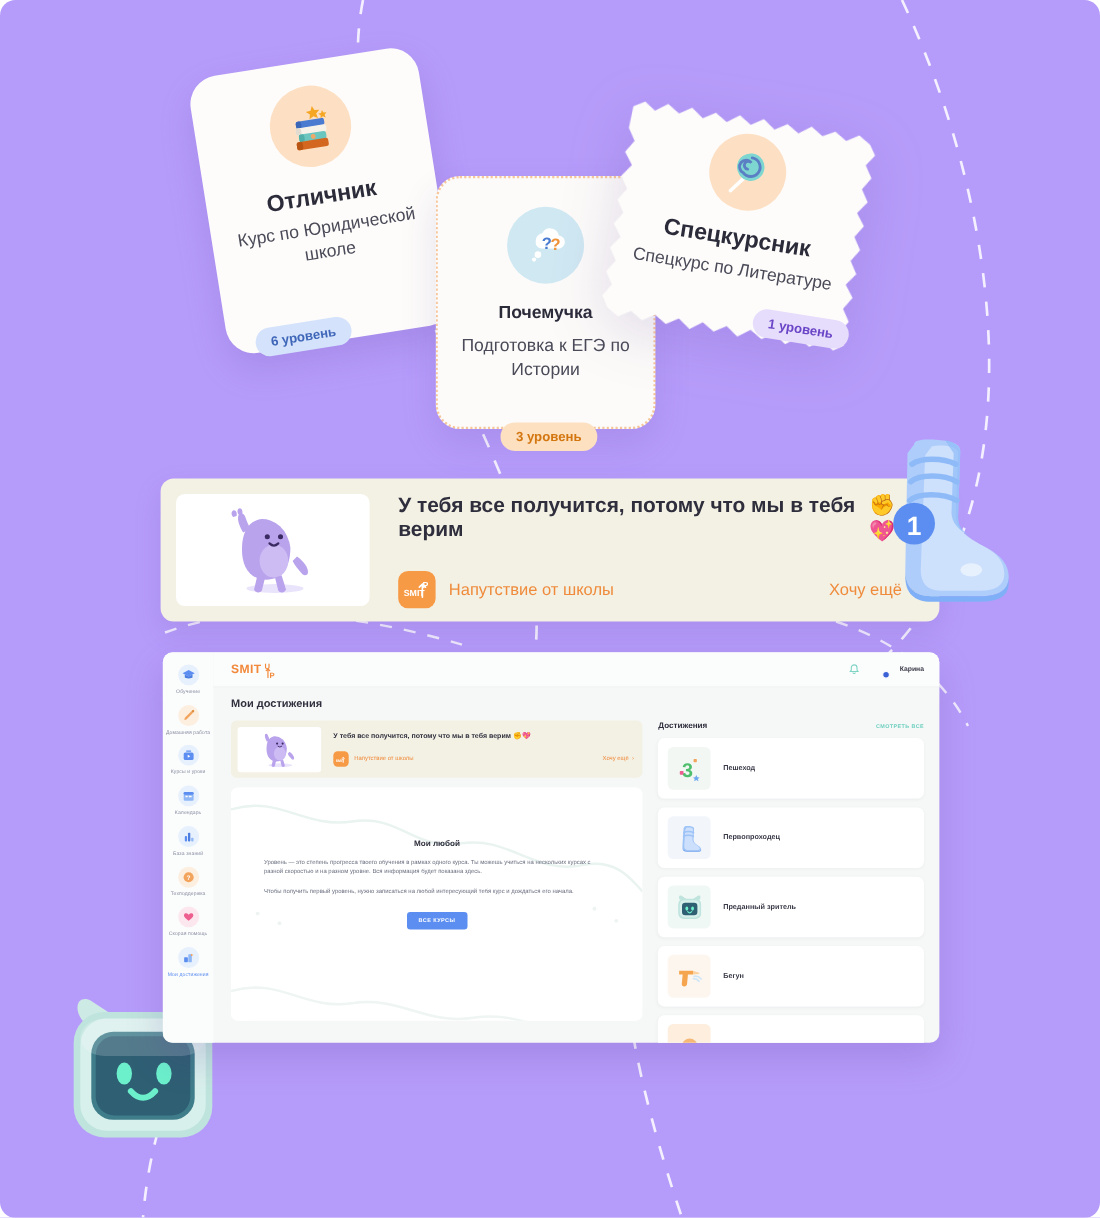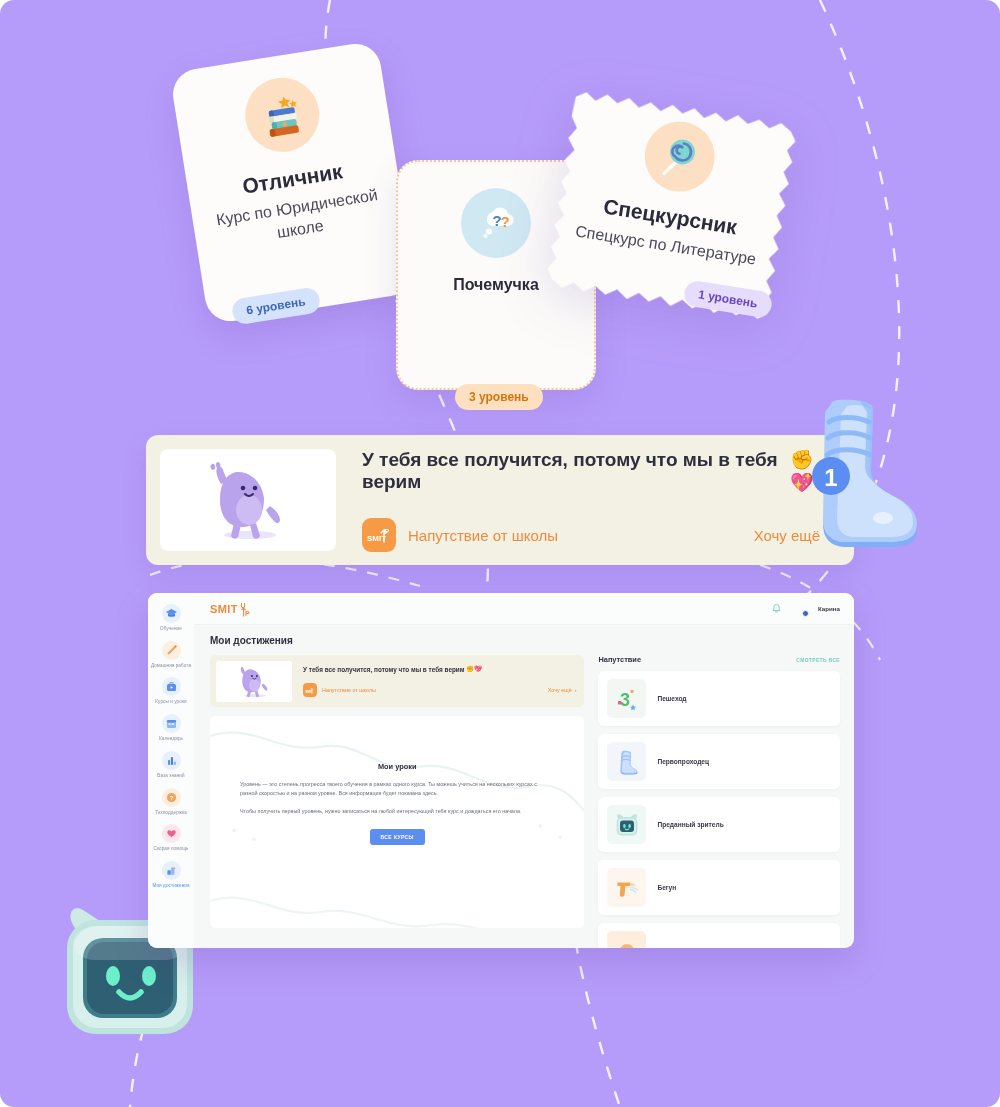--- a/index.html
+++ b/index.html
@@ -295,20 +295,21 @@
     <div class="badge-ico">
       <svg width="52" height="52" viewBox="0 0 52 52">
         <path d="M17 22 a7 7 0 0 1 6-7 a8 8 0 0 1 15 2 a6 6 0 0 1 -1 12 H22 a6 6 0 0 1 -5-7z" fill="#ffffff"></path>
         <circle cx="19" cy="34.5" r="3" fill="#ffffff"></circle>
         <circle cx="15.5" cy="39" r="1.9" fill="#ffffff"></circle>
         <text x="22.5" y="29" font-family="Liberation Sans, sans-serif" font-size="15" font-weight="700" fill="#4a7bd1">?</text>
         <text x="30.5" y="30" font-family="Liberation Sans, sans-serif" font-size="15" font-weight="700" fill="#f0943a">?</text>
       </svg>
     </div>
     <div class="c-title">Почемучка</div>
+    <div class="c-sub">Подготовка к ЕГЭ по Истории</div>
   </div>
   <div class="lvl-pill" id="pill-curious">3 уровень</div>
 
   <div class="card-float" id="card-special">
     <svg class="torn" viewBox="0 0 232 205" preserveAspectRatio="none">
       <path d="M4 10 L14 4 L24 11 L35 3 L46 10 L57 3 L68 11 L79 4 L90 11 L101 3 L112 10 L123 3 L134 11 L145 4 L156 11
                L167 3 L178 10 L189 4 L200 11 L211 4 L222 11 L228 20 L221 30 L228 41 L221 52 L228 63 L220 74 L228 85
                L221 96 L228 107 L221 118 L228 129 L220 140 L228 151 L221 162 L228 173 L221 184 L227 195 L218 201
                L207 194 L196 201 L185 194 L174 202 L163 194 L152 201 L141 194 L130 202 L119 194 L108 201 L97 194
                L86 202 L75 194 L64 201 L53 194 L42 201 L31 194 L20 201 L9 194 L3 184 L10 173 L3 162 L10 151 L3 140
@@ -554,30 +555,30 @@
 
           <div id="levels-card">
             <svg class="lv-wave" viewBox="0 0 340 212" preserveAspectRatio="none">
               <path d="M0 18 C40 6 60 34 100 28 C140 22 150 52 190 46 C230 40 250 72 290 64 C320 58 332 78 340 86" fill="none" stroke="#e9f3f0" stroke-width="2"></path>
               <path d="M0 168 C40 156 60 184 100 178 C140 172 160 196 200 190 C240 184 260 206 300 200 C322 196 334 204 340 208" fill="none" stroke="#eef5f3" stroke-width="2"></path>
               <circle cx="22" cy="104" r="1.6" fill="#edf4f2"></circle>
               <circle cx="40" cy="112" r="1.6" fill="#edf4f2"></circle>
               <circle cx="300" cy="100" r="1.6" fill="#edf4f2"></circle>
               <circle cx="318" cy="110" r="1.6" fill="#edf4f2"></circle>
             </svg>
-            <div class="lv-title">Мои уроки</div>
+            <div class="lv-title">Мои любой</div>
             <div class="lv-p">Уровень — это степень прогресса твоего обучения в рамках одного курса. Ты можешь учиться на нескольких курсах с разной скоростью и на разном уровне. Вся информация будет показана здесь.</div>
             <div class="lv-p second">Чтобы получить первый уровень, нужно записаться на любой интересующий тебя курс и дождаться его начала.</div>
             <button class="lv-btn">ВСЕ КУРСЫ</button>
           </div>
         </div>
 
         <div id="app-right">
           <div id="ach-head">
-            <span id="ach-title">Напутствие</span>
+            <span id="ach-title">Достижения</span>
             <span id="ach-all">СМОТРЕТЬ ВСЕ</span>
           </div>
 
           <div id="ach-list">
 
             <div class="ach-row">
               <span class="ach-ico" style="background:#f2f7f4">
                 <svg width="26" height="26" viewBox="0 0 26 26">
                   <text x="6" y="20" font-family="Liberation Sans, sans-serif" font-size="18" font-weight="800" fill="#4fbf6e">3</text>
                   <rect x="4" y="15" width="3.4" height="3.4" rx=".7" fill="#ec5f8f"></rect>

